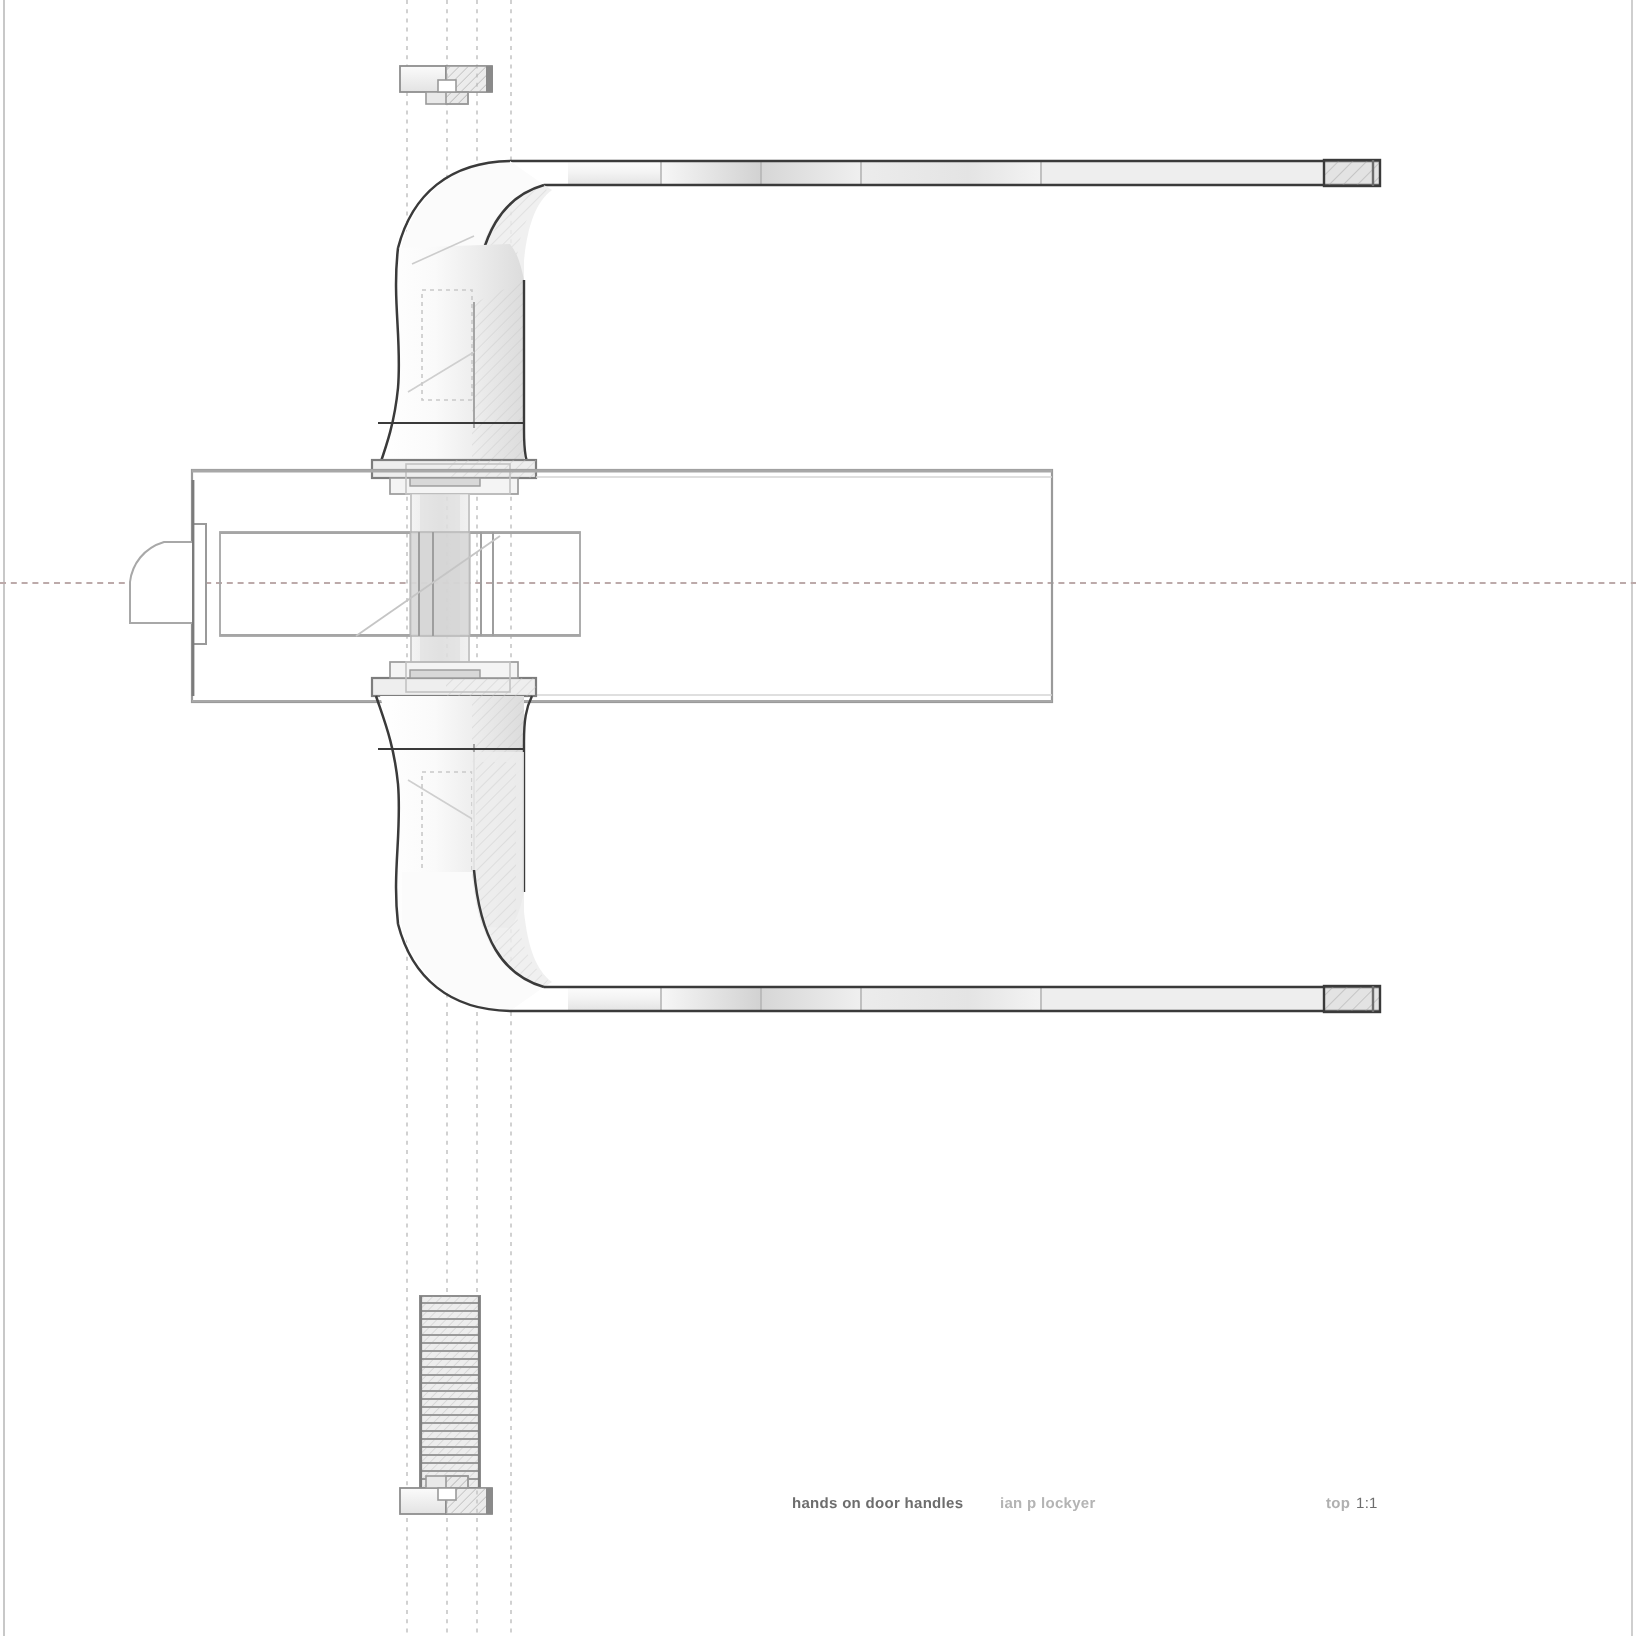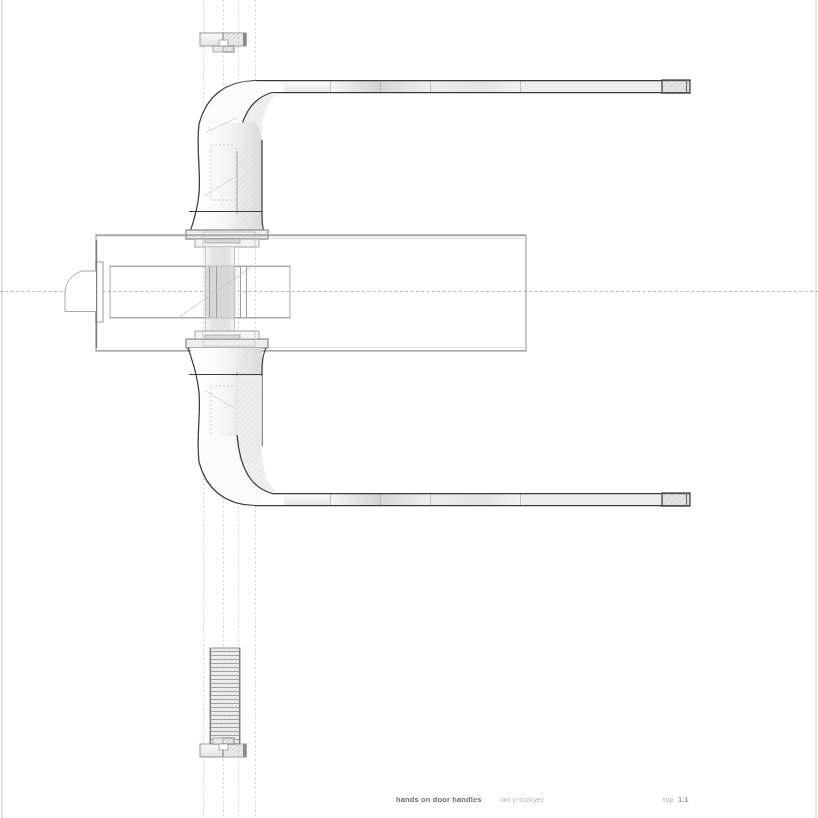--- a/index.html
+++ b/index.html
@@ -29,38 +29,37 @@
     top: 0;
     width: 818px;
     height: 818px;
     pointer-events: none;
   }
   .cap {
     position: absolute;
     font-size: 7.5px;
     letter-spacing: 0.15px;
     white-space: nowrap;
-    margin-top: 48px;
   }
   .cap-title {
     left: 396px;
     top: 747px;
     font-weight: bold;
     color: #6d6d6d;
   }
   .cap-author {
     left: 500px;
     top: 747px;
-    font-weight: normal;
+    font-weight: bold;
     color: #b4b4b4;
   }
   .cap-viewlabel {
     left: 663px;
     top: 747px;
-    font-weight: normal;
+    font-weight: bold;
     color: #b0b0b0;
   }
   .cap-scale {
     left: 678px;
     top: 747px;
     font-weight: normal;
     color: #6d6d6d;
   }
 </style>
 </head>

